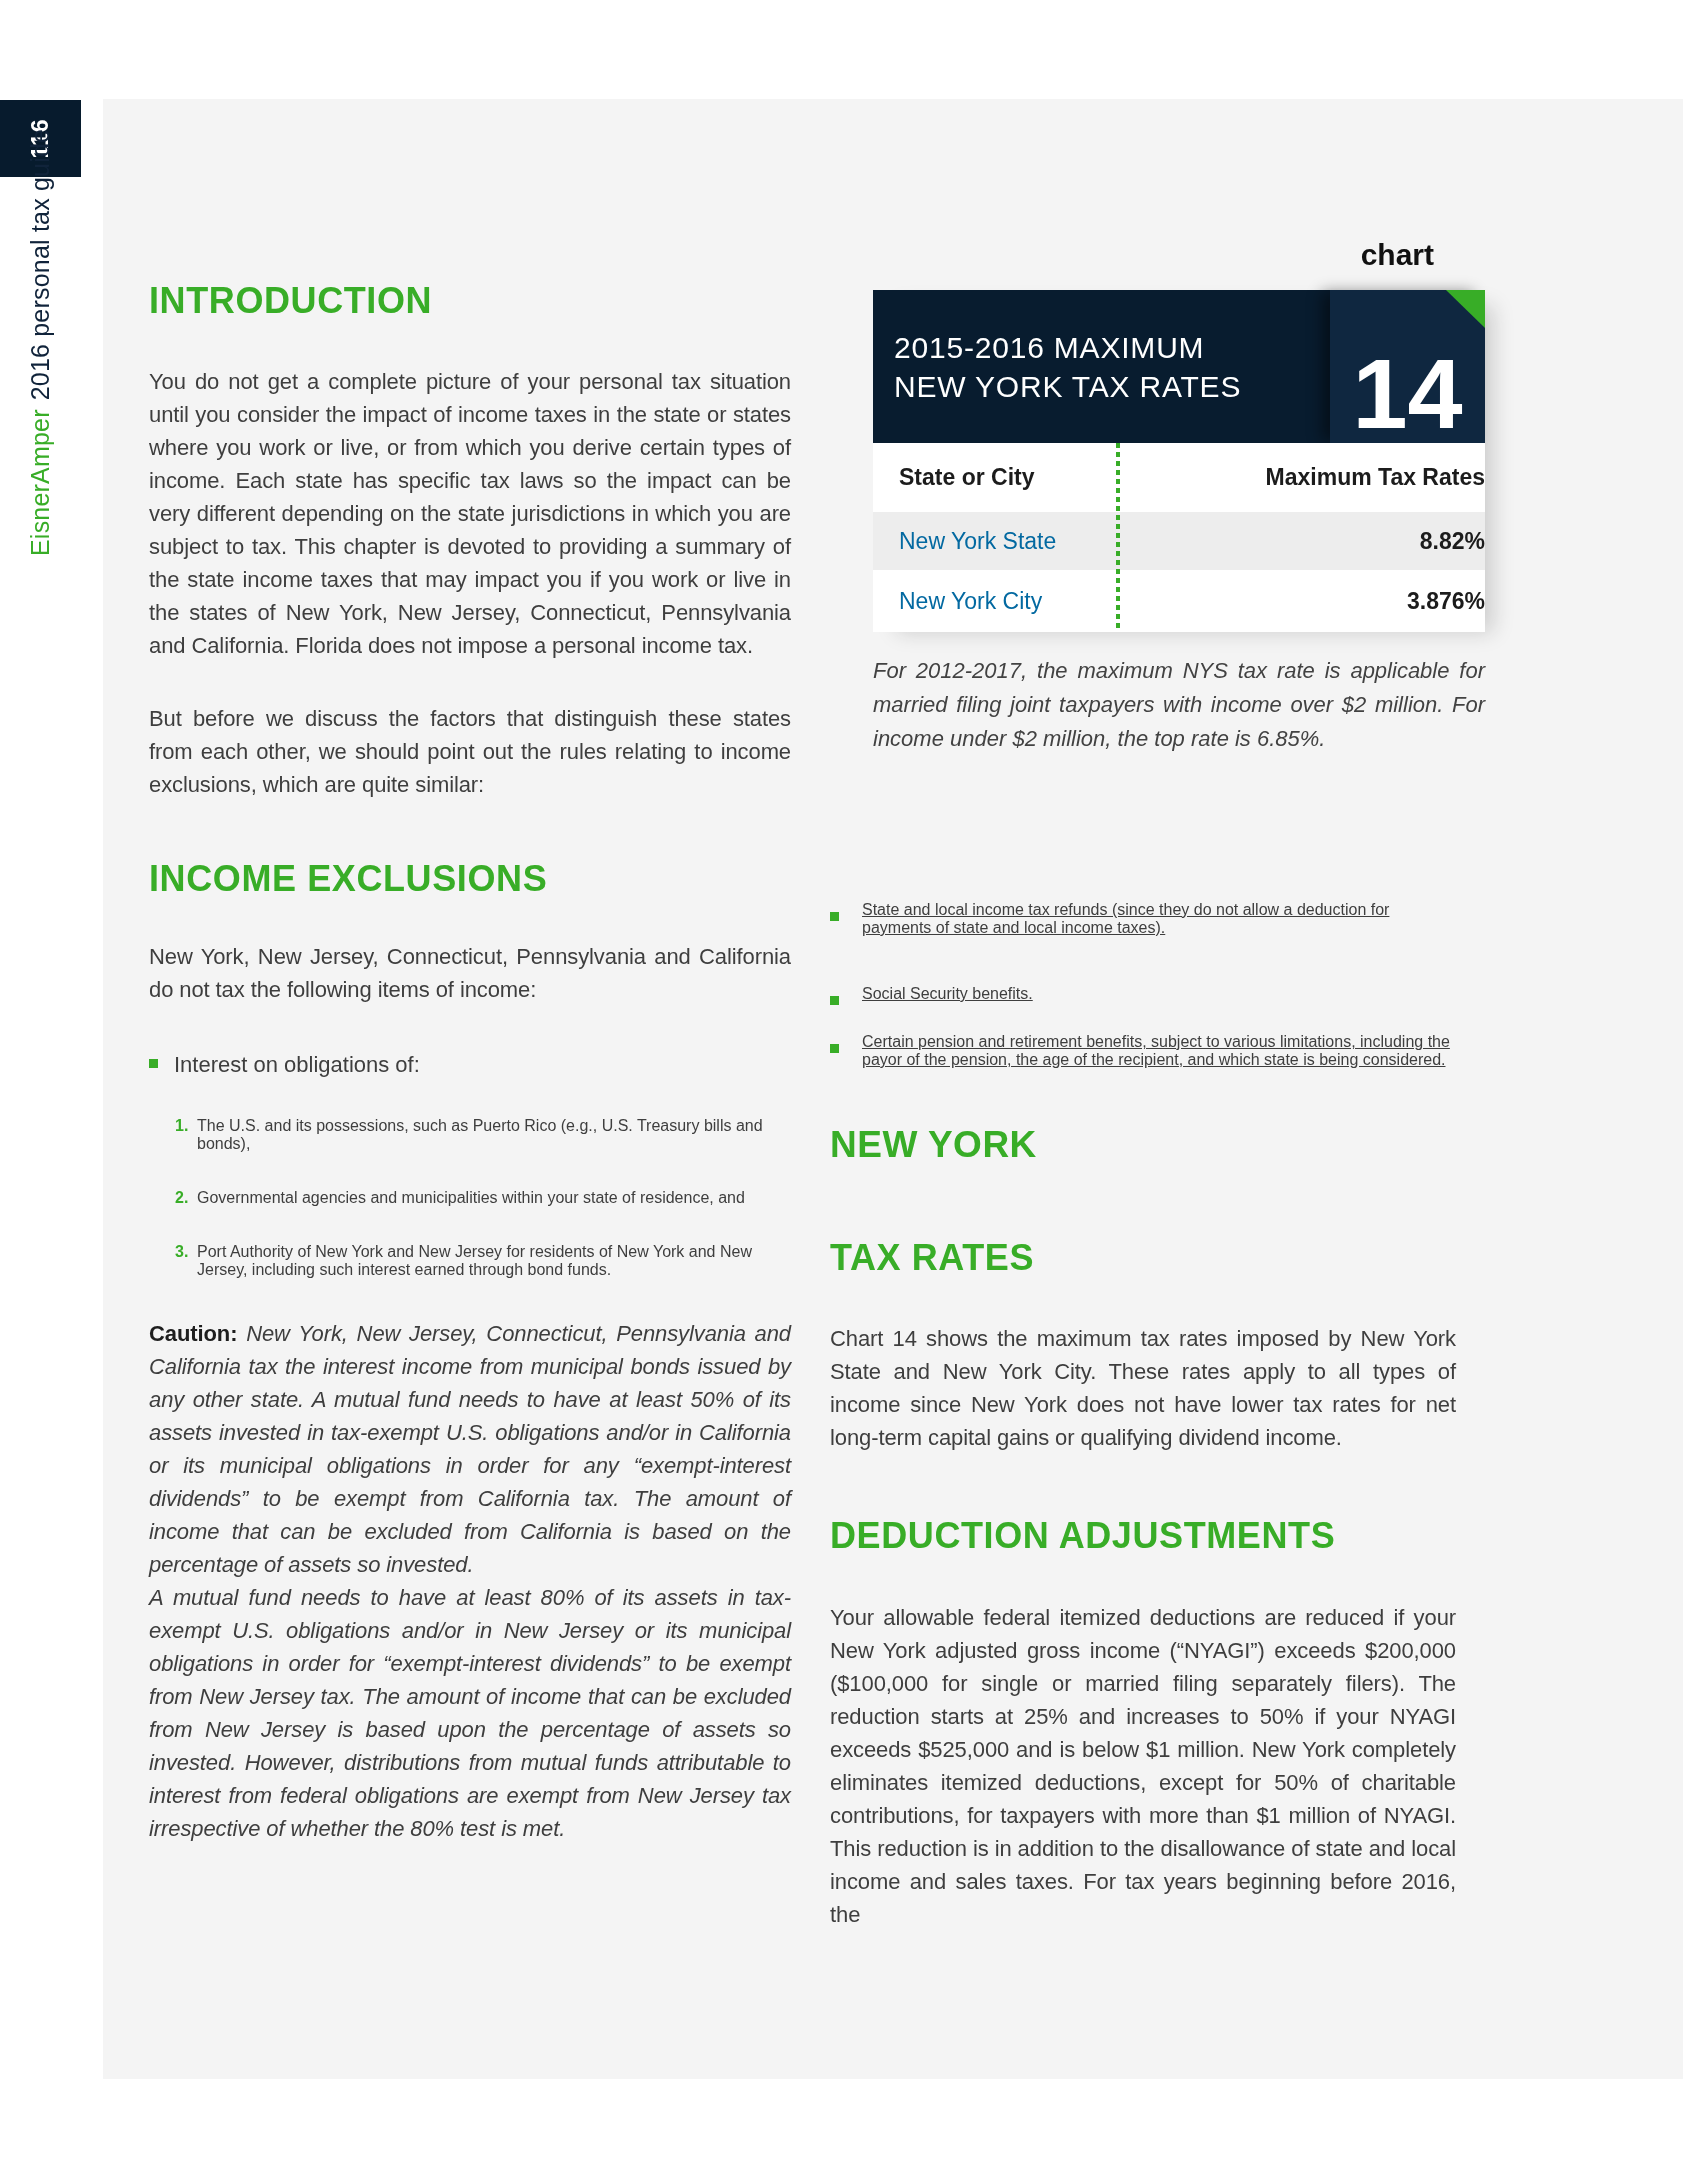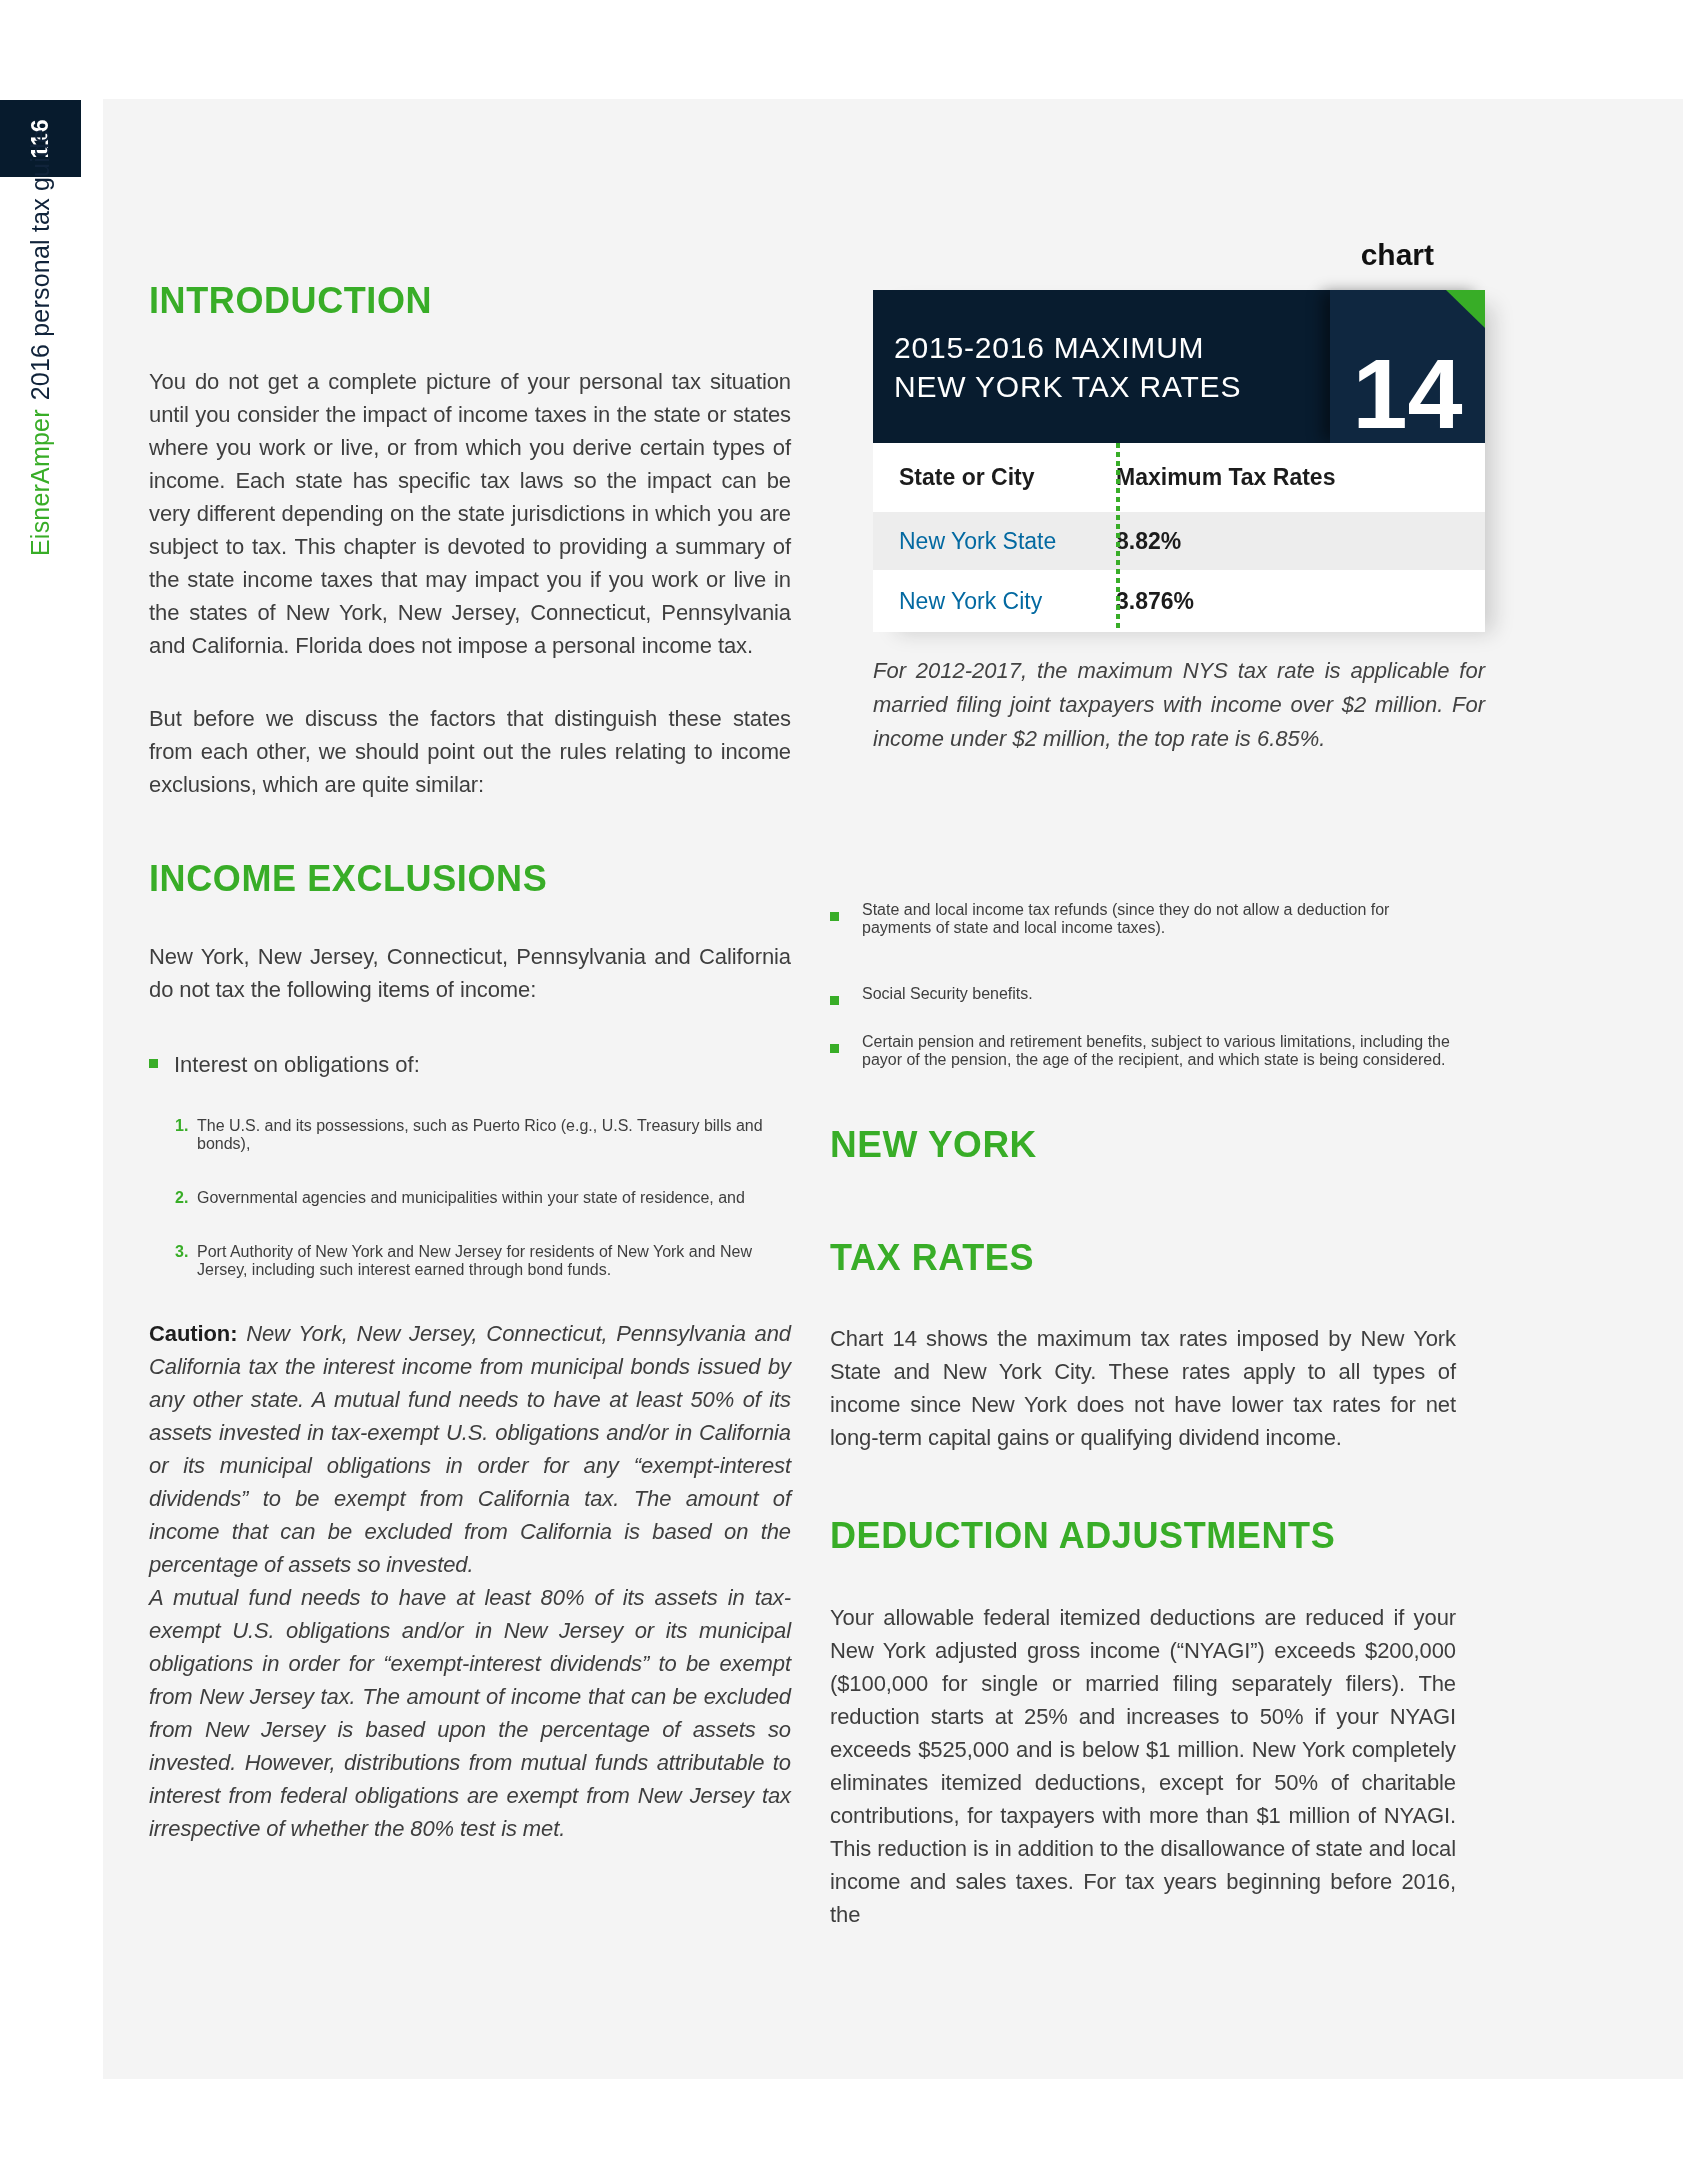--- a/index.html
+++ b/index.html
@@ -87,38 +87,38 @@
   }
   .chart-num .n {
     position:absolute; inset:0; display:flex; align-items:flex-end; justify-content:center;
     color:#ffffff; font-size:99px; font-weight:700; line-height:91px; padding-bottom:4px;
   }
   .corner-fold { position:absolute; top:0; right:0; display:block; }
 
   .chart-table { position:relative; background:#ffffff; }
   .t-row { display:flex; align-items:center; }
   .t-row .c1 { width:243px; box-sizing:border-box; padding-left:26px; }
-  .t-row .c2 { flex:1; text-align:left; }
+  .t-row .c2 { flex:1; text-align:right; }
   .t-head { height:69px; background:#ffffff; font-size:23px; font-weight:700; color:#1c1c1c; }
   .t-r1 { height:58px; background:#ededed; }
   .t-r2 { height:62px; background:#ffffff; }
   .t-r1 .c1, .t-r2 .c1 { font-size:23px; color:#0369a1; font-weight:400; }
   .t-r1 .c2, .t-r2 .c2 { font-size:23px; color:#1c1c1c; font-weight:700; }
   .dot-divider {
     position:absolute; left:243px; top:0; bottom:0; width:4px;
     background:repeating-linear-gradient(to bottom,#38ad27 0 5px,transparent 5px 9px);
   }
   .chart-foot {
     margin-top:22px; font-size:22px; line-height:34px; font-style:italic;
     color:#424242; text-align:justify;
   }
 
   
   .right-col { position:absolute; left:830px; top:901px; width:626px; }
-  .right-col .bullet-item { padding-left:32px; }
+  .right-col .bullet-item { padding-left:32px;text-decoration:underline; }
   .right-col .b1 { margin-bottom:48px; }
   .right-col .b2 { margin-bottom:30px; }
   .right-col .b3 { margin-bottom:55px; }
   .ny-heading {
     color:#38ad27; font-size:37px; font-weight:700; letter-spacing:0.5px;
     margin:0 0 71px 0;
   }
   .right-col .h-tax { margin-bottom:43px; }
   .right-col .p-tax { margin-bottom:61px; }
   .right-col .h-ded { margin-bottom:44px; }

